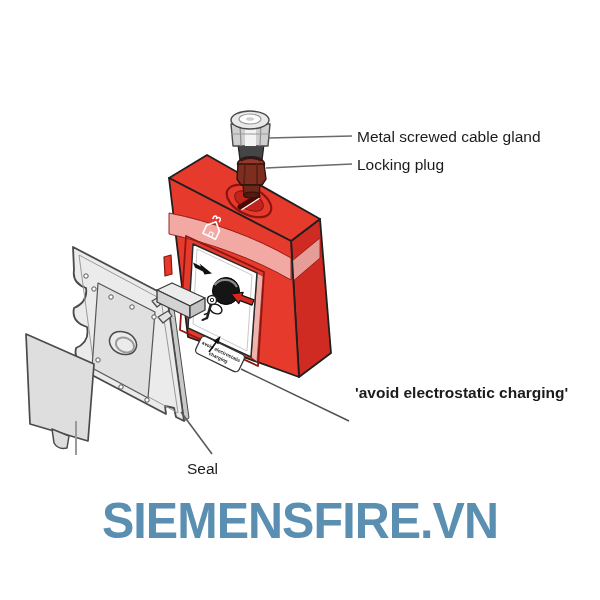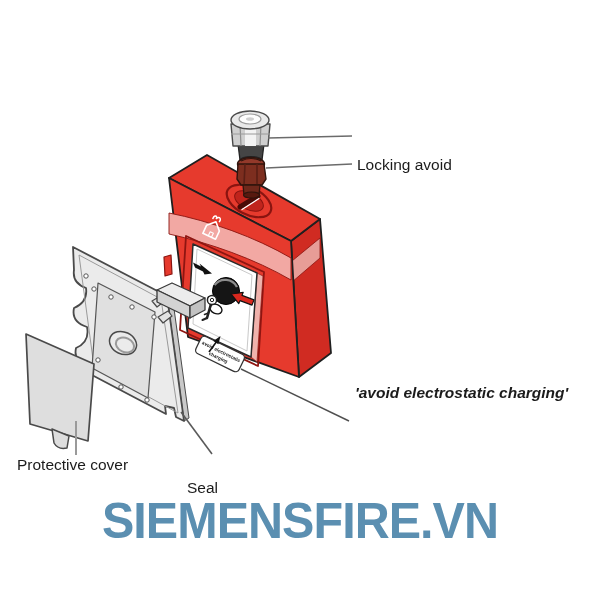--- a/index.html
+++ b/index.html
@@ -1,21 +1,21 @@
 <!DOCTYPE html>
 <html><head>
 <meta charset="utf-8">
 <style>
   html,body{margin:0;padding:0;background:#ffffff;}
   #stage{position:relative;width:600px;height:600px;background:#fff;overflow:hidden;
          font-family:"Liberation Sans",sans-serif;}
   #art{position:absolute;left:0;top:0;}
   .lbl{position:absolute;font-size:15.5px;line-height:1.25;color:#1b1b1b;white-space:nowrap;}
   .lbl-block{position:absolute;font-size:15.5px;color:#1b1b1b;line-height:24.6px;white-space:nowrap;}
-  .bold-italic{font-weight:bold;font-style:italic;}
+  .bold-italic{font-weight:bold;}
   #brand{position:absolute;left:0;right:0;top:492px;text-align:center;
          font-size:50px;font-weight:bold;letter-spacing:-1px;color:#5b8fb1;
          transform:scaleX(0.97);transform-origin:50% 50%;}
 </style>
 </head>
 <body>
 
 <div id="stage">
 
 <svg id="art" width="600" height="600" viewBox="0 0 600 600">
@@ -148,23 +148,23 @@
     <path d="M268,138 L352,136" stroke="#6b6b6b" stroke-width="1.6"></path>
     <path d="M266,168 L352,164" stroke="#6b6b6b" stroke-width="1.6"></path>
     <path d="M241,369 L349,421" stroke="#4f4f4f" stroke-width="1.4"></path>
     <path d="M209,352 L217,341" stroke="#111" stroke-width="1.6"></path>
     <polygon points="220.5,336 218.4,344.3 213.4,340.9" fill="#111" stroke="none"></polygon>
     <path d="M76,421 L76,455" stroke="#9a9a9a" stroke-width="2"></path>
     <path d="M181,412 L212,454" stroke="#5a5a5a" stroke-width="1.6"></path>
   </g>
 </svg>
 
-  <div class="lbl" style="left:357px;top:155px">Locking avoid</div>
+  <div class="lbl" style="left:357px;top:127px">Metal screwed cable gland</div>
+  <div class="lbl" style="left:357px;top:155px">Locking plug</div>
 
   <div class="lbl-block" style="left:355px;top:381px">
     <div class="bold-italic">'avoid electrostatic charging'</div>
   </div>
 
-  <div class="lbl" style="left:17px;top:455px">Protective cover</div>
-  <div class="lbl" style="left:187px;top:478px">Seal</div>
+  <div class="lbl" style="left:187px;top:459px">Seal</div>
 
   <div id="brand">SIEMENSFIRE.VN</div>
 </div>
 
 </body></html>

